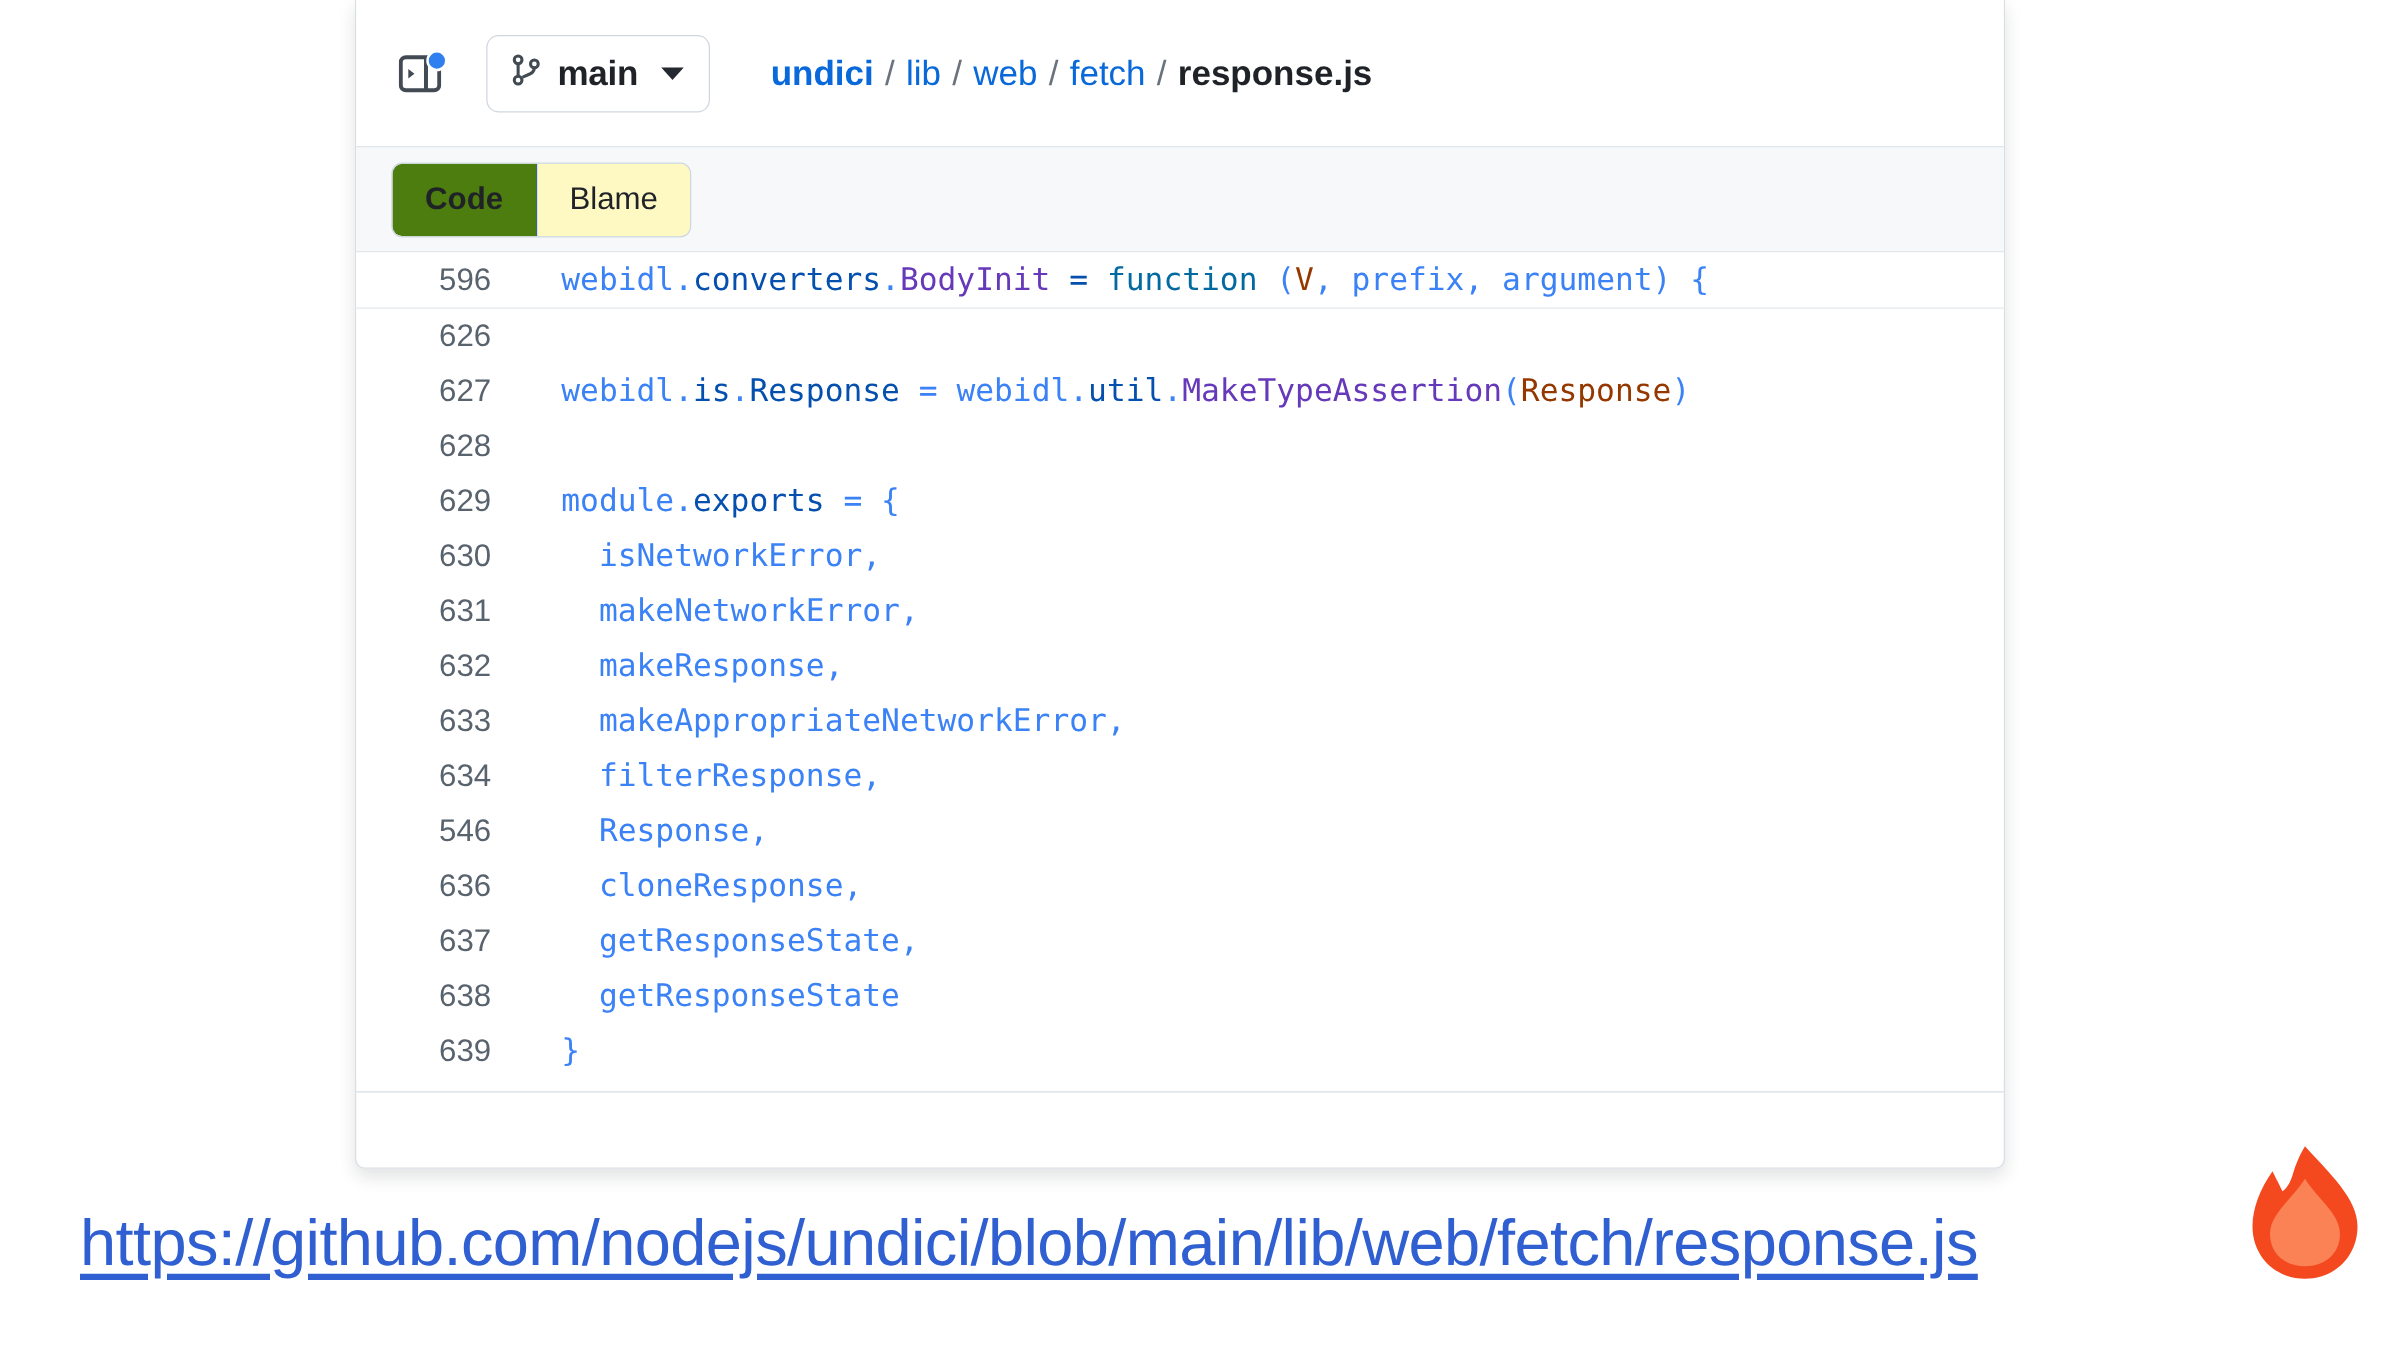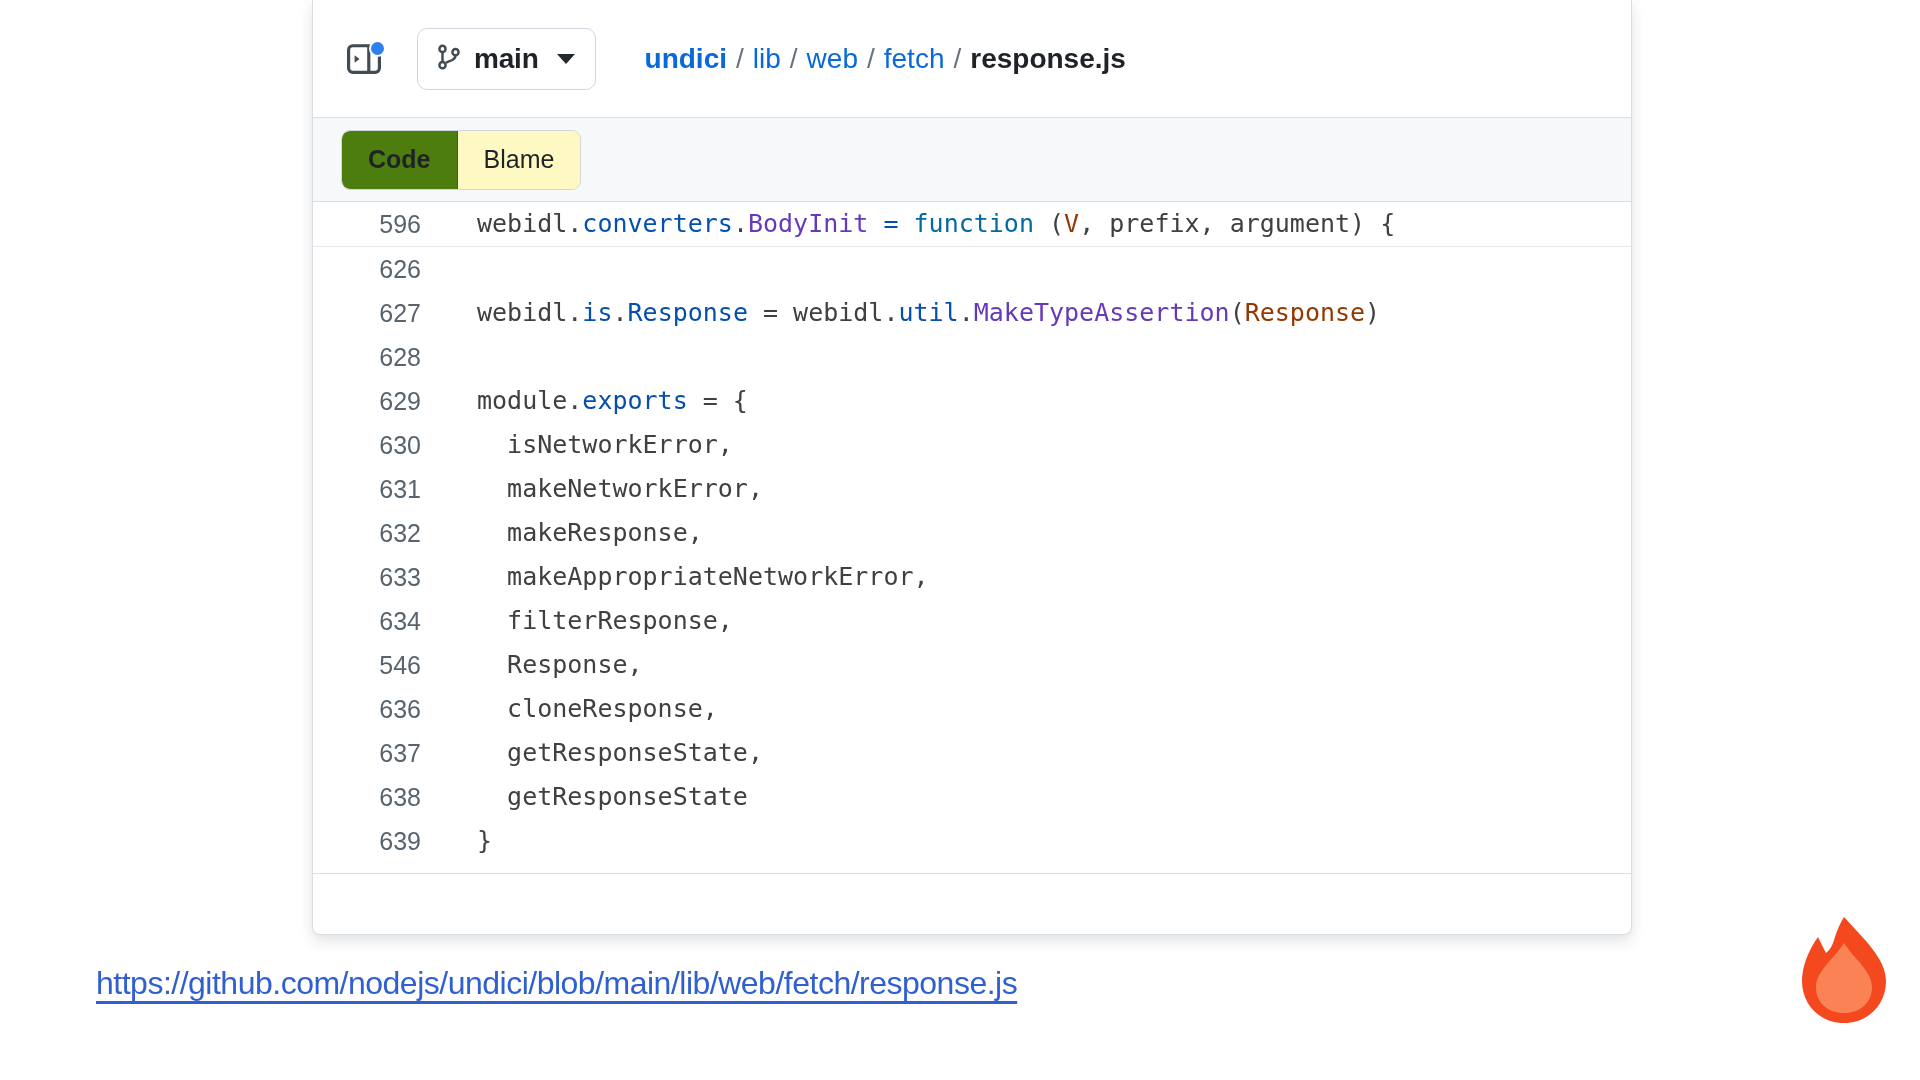--- a/index.html
+++ b/index.html
@@ -15,21 +15,21 @@
   #root {
     position: relative;
     width: 1920px;
     height: 1080px;
     background: #ffffff;
   }
 
   
   .file-card {
     position: absolute;
-    left: 312px;
+    left: 284px;
     top: 0px;
     width: 1320px;
     height: 935px;
     background: #ffffff;
     border: 1px solid #d8dee4;
     border-top: none;
     border-radius: 0 0 8px 8px;
     box-shadow: 0 6px 14px rgba(27,31,36,0.13);
     box-sizing: border-box;
     overflow: hidden;
@@ -194,42 +194,41 @@
     color: #1f2328;
     white-space: pre;
   }
 
   
   .t-prop   { color: #0550ae; }
   .t-entity { color: #6639ba; }
   .t-kw     { color: #0369a1; }
   .t-var    { color: #953800; }
   .t-op     { color: #0550ae; }
-  .t-plain  { color: #404040; text-align: right; }
+  .t-plain  { color: #3b82f6; text-align: right; }
 
   .code-bottom-rule {
     margin-top: 10px;
     border-top: 1px solid #d8dee4;
   }
 
   
   .url-line {
     position: absolute;
     left: 64px;
     top: 965px;
-    font-size: 32px;
+    font-size: 52px;
     color: #2f5fd0;
     text-decoration: underline;
     text-decoration-color: #2f5fd0;
     text-underline-offset: 7px;
     font-family: "Liberation Sans", sans-serif;
     letter-spacing: -0.5px;
     white-space: nowrap;
     cursor: pointer;
-    margin-left: 32px;
   }
 
   
   .flame {
     position: absolute;
     left: 1798px;
     top: 915px;
     width: 92px;
     height: 112px;
     pointer-events: none;

